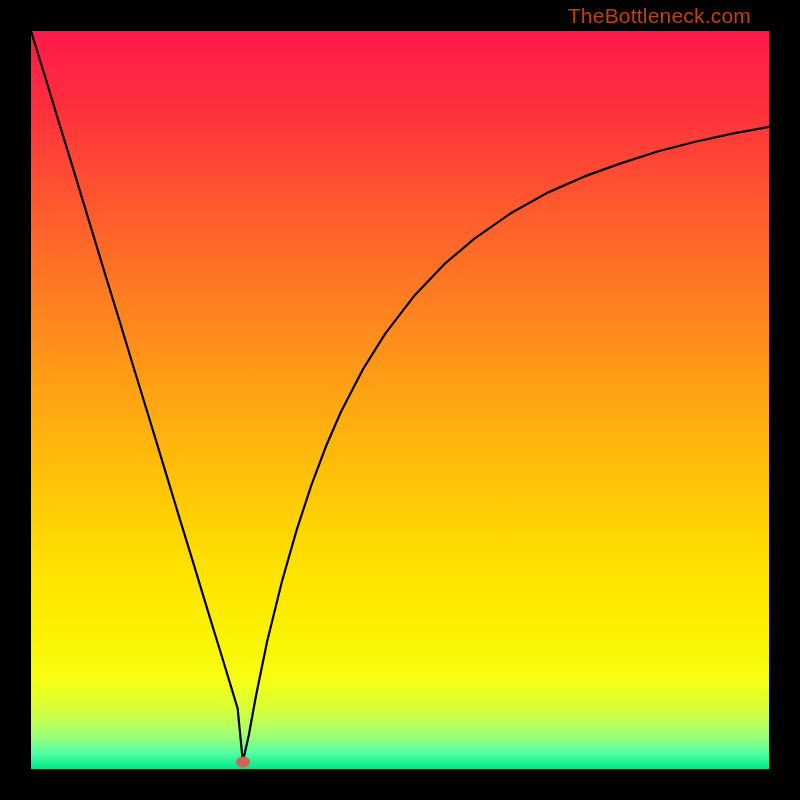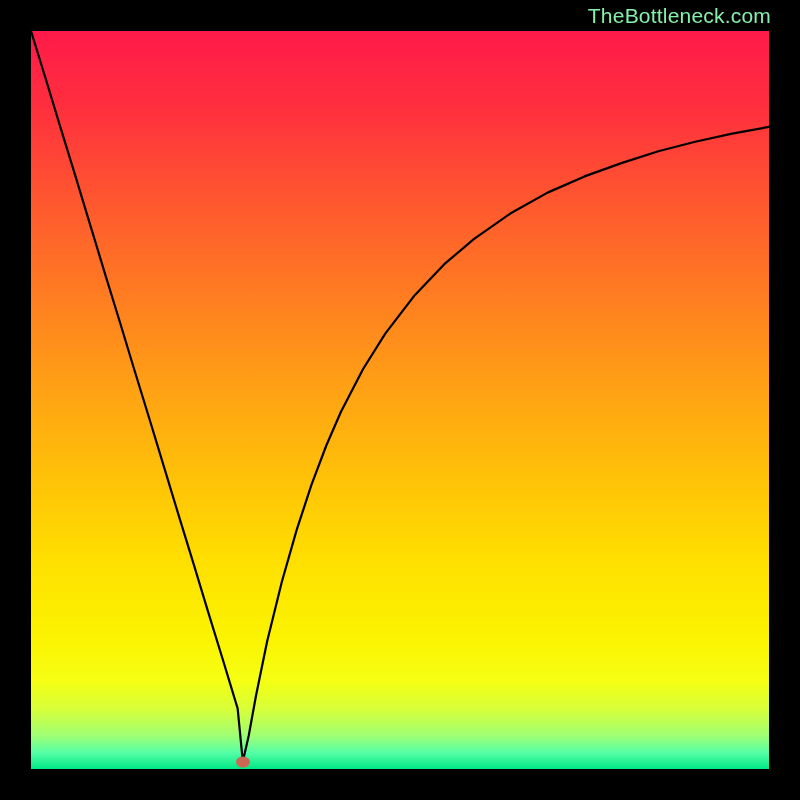--- a/index.html
+++ b/index.html
@@ -31,22 +31,22 @@
     position: absolute;
     inset: 0;
   }
   .curve-svg {
     position: absolute;
     inset: 0;
   }
   .watermark {
     position: absolute;
     top: 4px;
-    right: 29px;
-    color: #86efac;
+    right: 49px;
+    color: #c2410c;
     font-size: 21px;
     font-weight: 500;
     letter-spacing: 0.2px;
   }
   .marker {
     position: absolute;
     width: 14px;
     height: 11px;
     border-radius: 50%;
     transform: translate(-50%, -50%);

